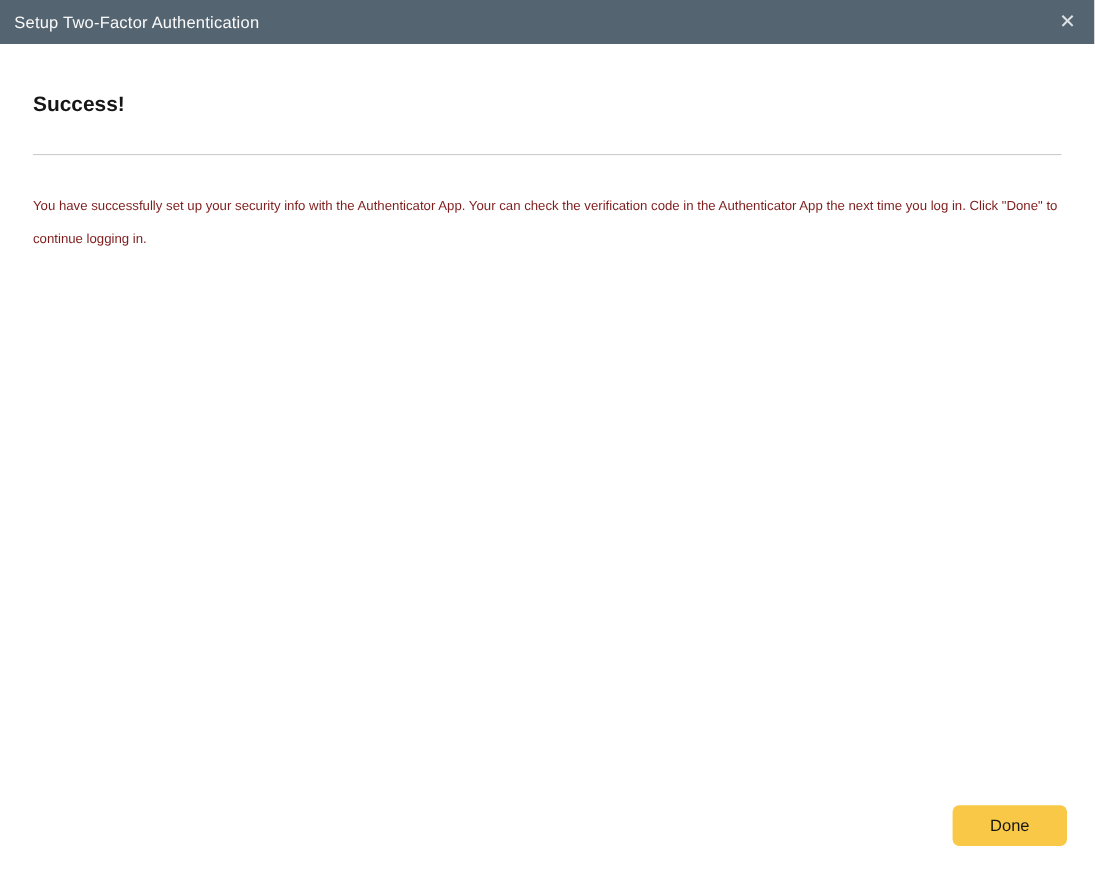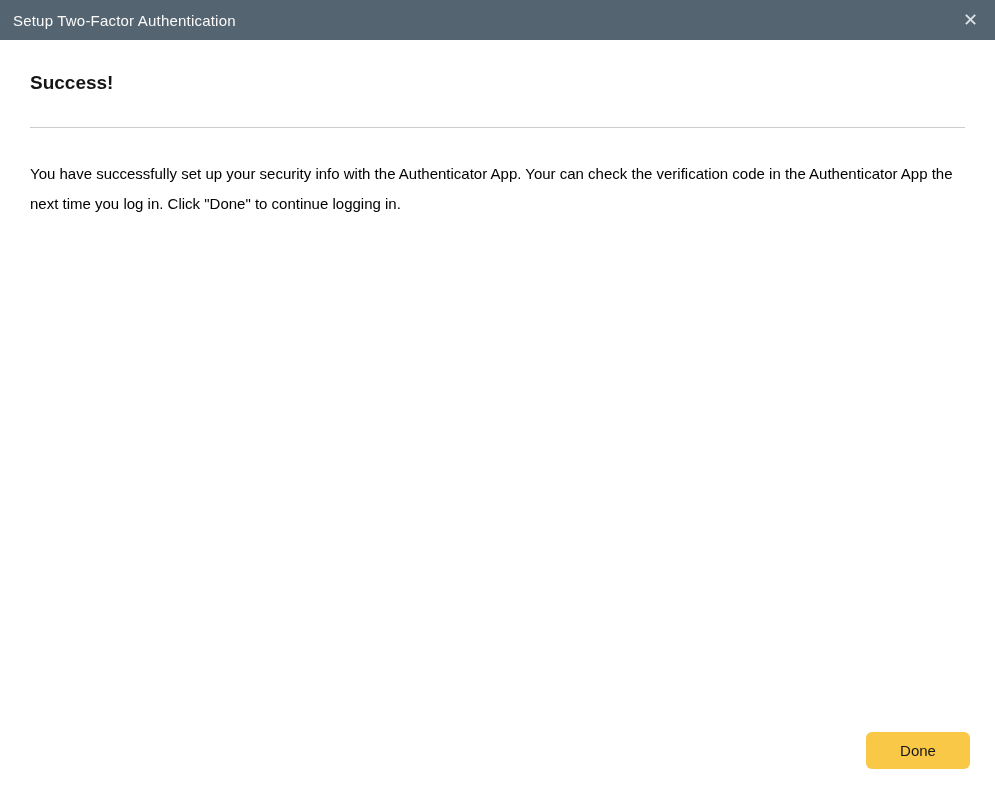--- a/index.html
+++ b/index.html
@@ -42,35 +42,35 @@
     border: none;
     font-family: "DejaVu Sans", sans-serif;
     padding: 2px 4px;
   }
   .dialog-body {
     position: absolute;
     top: 40px; left: 0; right: 0; bottom: 0;
     padding: 0 30px;
   }
   .success-heading {
-    margin-top: 32px;
+    margin-top: 45px;
     font-size: 19px;
     font-weight: 700;
     color: #161616;
   }
   .divider {
     border: none;
     border-top: 1px solid #cccccc;
     margin-top: 33px;
   }
   .body-text {
     margin-top: 31px;
-    font-size: 15px;
+    font-size: 12px;
     line-height: 30px;
-    color: #000000;
+    color: #7f1d1d;
     max-width: 935px;
   }
   .done-btn {
     position: absolute;
     right: 25px;
     bottom: 27px;
     width: 104px;
     height: 37px;
     background: #f9c846;
     border: none;

